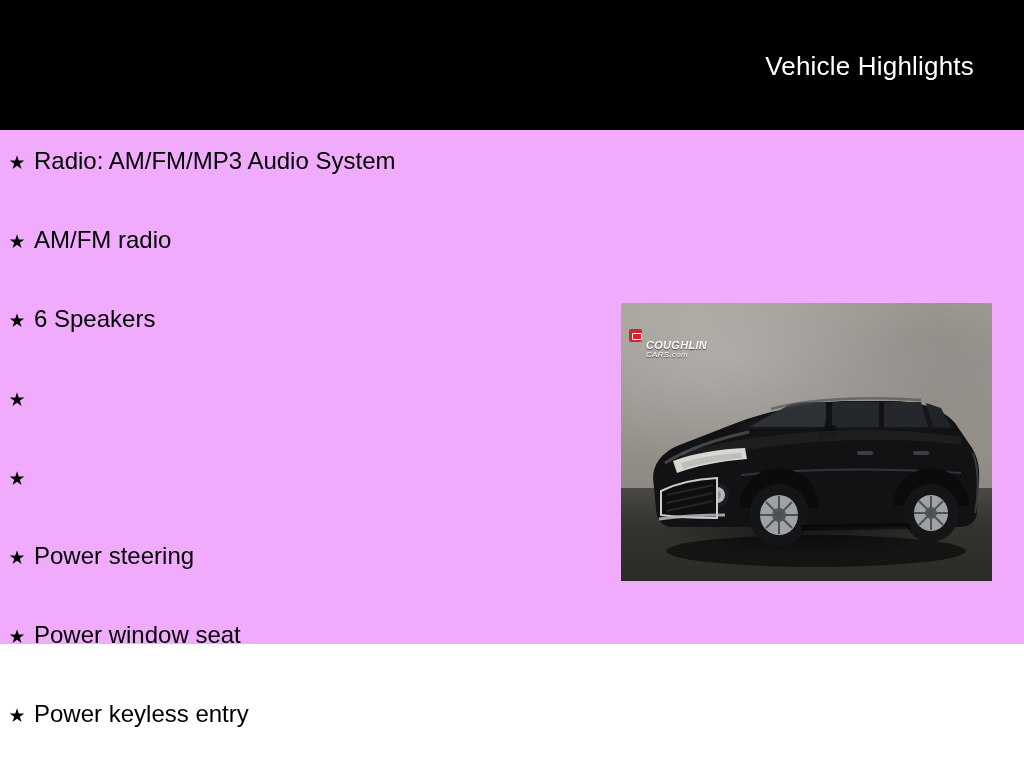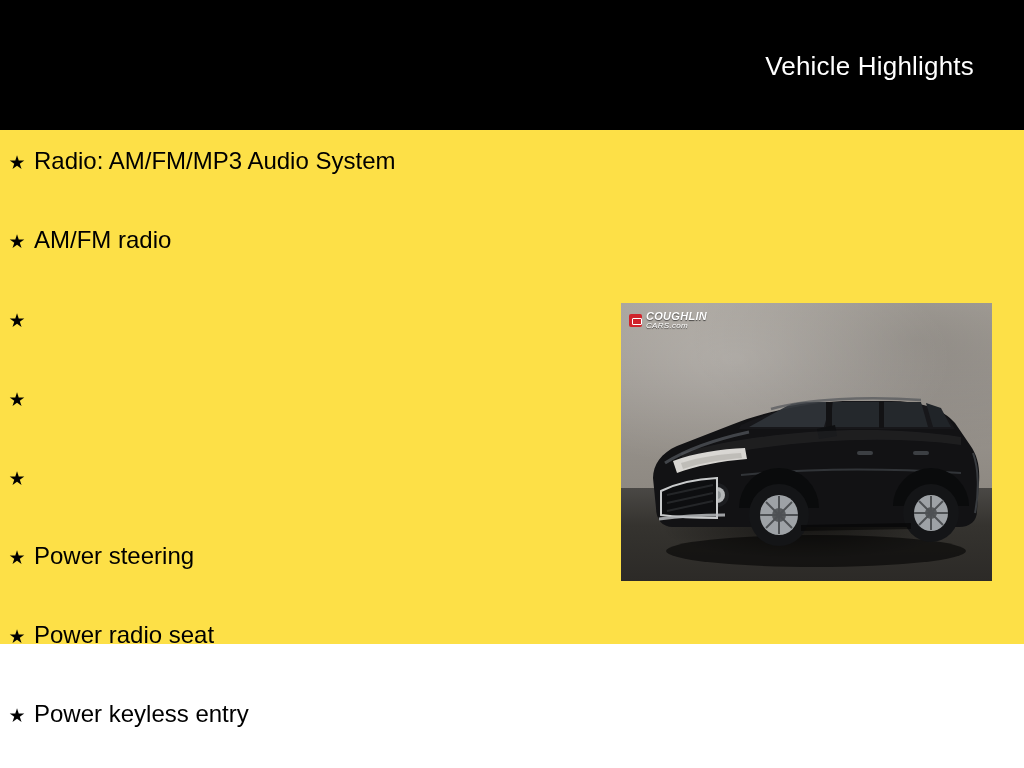--- a/index.html
+++ b/index.html
@@ -9,21 +9,21 @@
     height: 768px;
     background: #ffffff;
     font-family: "Liberation Sans", sans-serif;
     overflow: hidden;
   }
 
   .page {
     position: relative;
     width: 1024px;
     height: 644px;
-    background: #fde047;
+    background: #f0abfc;
   }
 
   
   .header {
     position: absolute;
     left: 0;
     top: 0;
     width: 1024px;
     height: 130px;
     background: #000000;
@@ -139,20 +139,21 @@
     line-height: 1;
   }
   .wm-main {
     display: block;
     color: #ffffff;
     font-size: 11px;
     font-weight: bold;
     font-style: italic;
     letter-spacing: 0.3px;
     text-shadow: 0 1px 1px rgba(0,0,0,0.6);
+    margin-top: 29px;
   }
   .wm-sub {
     display: block;
     color: #ffffff;
     font-size: 8px;
     font-weight: normal;
     font-style: italic;
     letter-spacing: 0.3px;
     text-shadow: 0 1px 1px rgba(0,0,0,0.6);
   }
@@ -179,38 +180,39 @@
       <span class="feature-label">Radio: AM/FM/MP3 Audio System</span>
     </div>
 
     <div class="feature-row">
       <span class="bullet-star">★</span>
       <span class="feature-label">AM/FM radio</span>
     </div>
 
     <div class="feature-row">
       <span class="bullet-star">★</span>
+      <span class="feature-label">6 Speakers</span>
     </div>
 
     <div class="feature-row">
       <span class="bullet-star">★</span>
     </div>
 
     <div class="feature-row">
       <span class="bullet-star">★</span>
     </div>
 
     <div class="feature-row">
       <span class="bullet-star">★</span>
       <span class="feature-label">Power steering</span>
     </div>
 
     <div class="feature-row">
       <span class="bullet-star">★</span>
-      <span class="feature-label">Power radio seat</span>
+      <span class="feature-label">Power window seat</span>
     </div>
 
     <div class="feature-row">
       <span class="bullet-star">★</span>
       <span class="feature-label">Power keyless entry</span>
     </div>
 
   </div>
 
   <div class="photo-frame">

